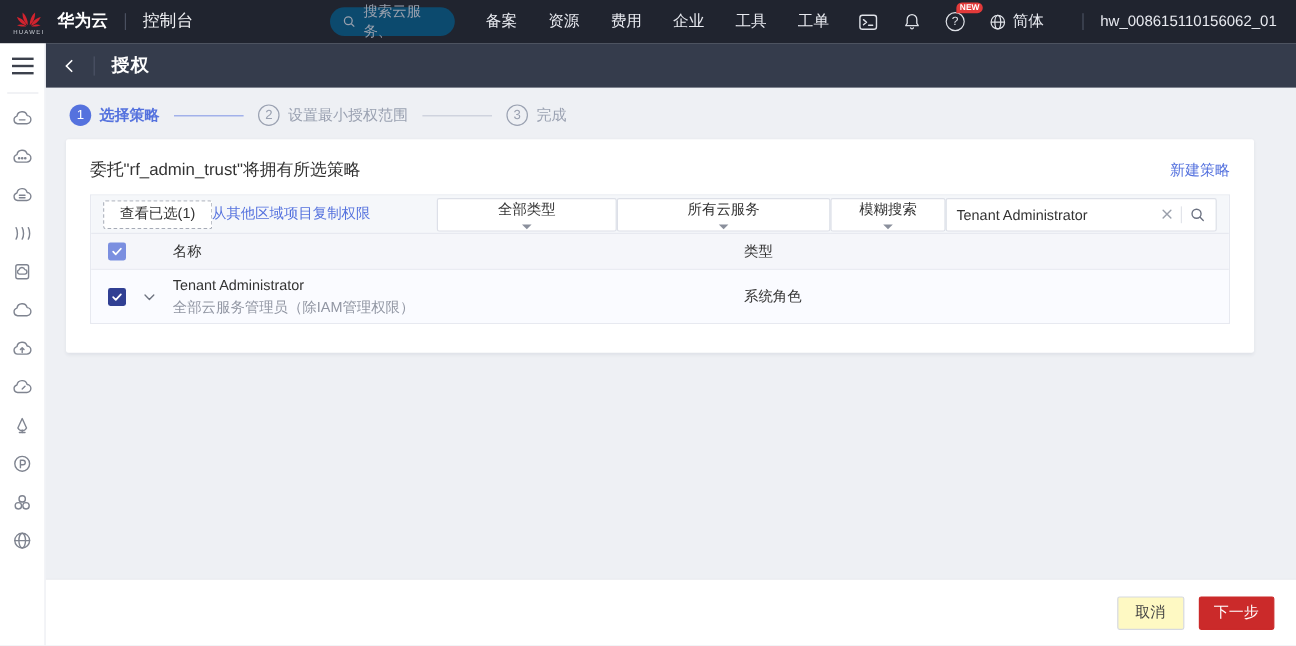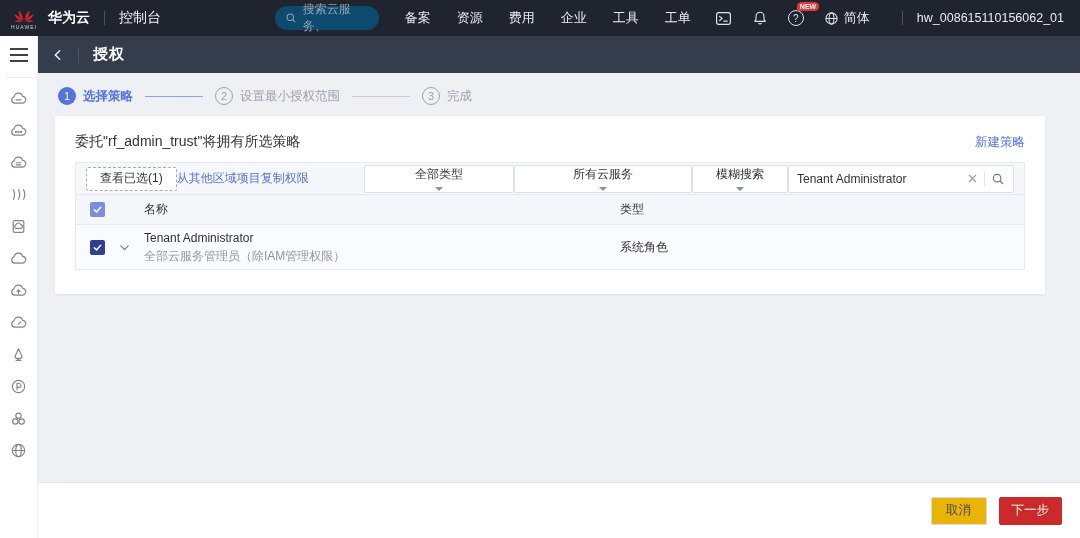--- a/index.html
+++ b/index.html
@@ -103,21 +103,21 @@
   .expand { cursor:pointer; display:flex; }
   .row-name { color:#333; line-height:1.5; }
   .row-desc { color:#9196a3; line-height:1.5; }
 
   
   .footer { position:absolute; left:38px; right:0; bottom:0; height:56px; background:#fff;
             border-top:1px solid #e4e6ec; display:flex; align-items:center; justify-content:flex-end;
             gap:12px; padding-right:18px; z-index:3; }
   .btn { height:28px; min-width:56px; padding:0 12px; border-radius:2px; font-size:12.5px; cursor:pointer;
          font-family:"Liberation Sans",sans-serif; }
-  .btn-cancel { background:#eab308; border:1px solid #d6d9e0; color:#444; }
+  .btn-cancel { background:#fef9c3; border:1px solid #d6d9e0; color:#444; }
   .btn-next { background:#cb2a2a; border:1px solid #cb2a2a; color:#fff; }
 </style>
 </head>
 <body>
 
 <div class="topbar">
   <div class="logo">
     <svg width="22" height="15" viewBox="0 0 22 15">
       <g fill="#d2232e">
         <path d="M10.2 13 C7.5 11 5.5 7 5.8 2.5 C8.8 5 10.3 9 10.2 13 Z"></path>

